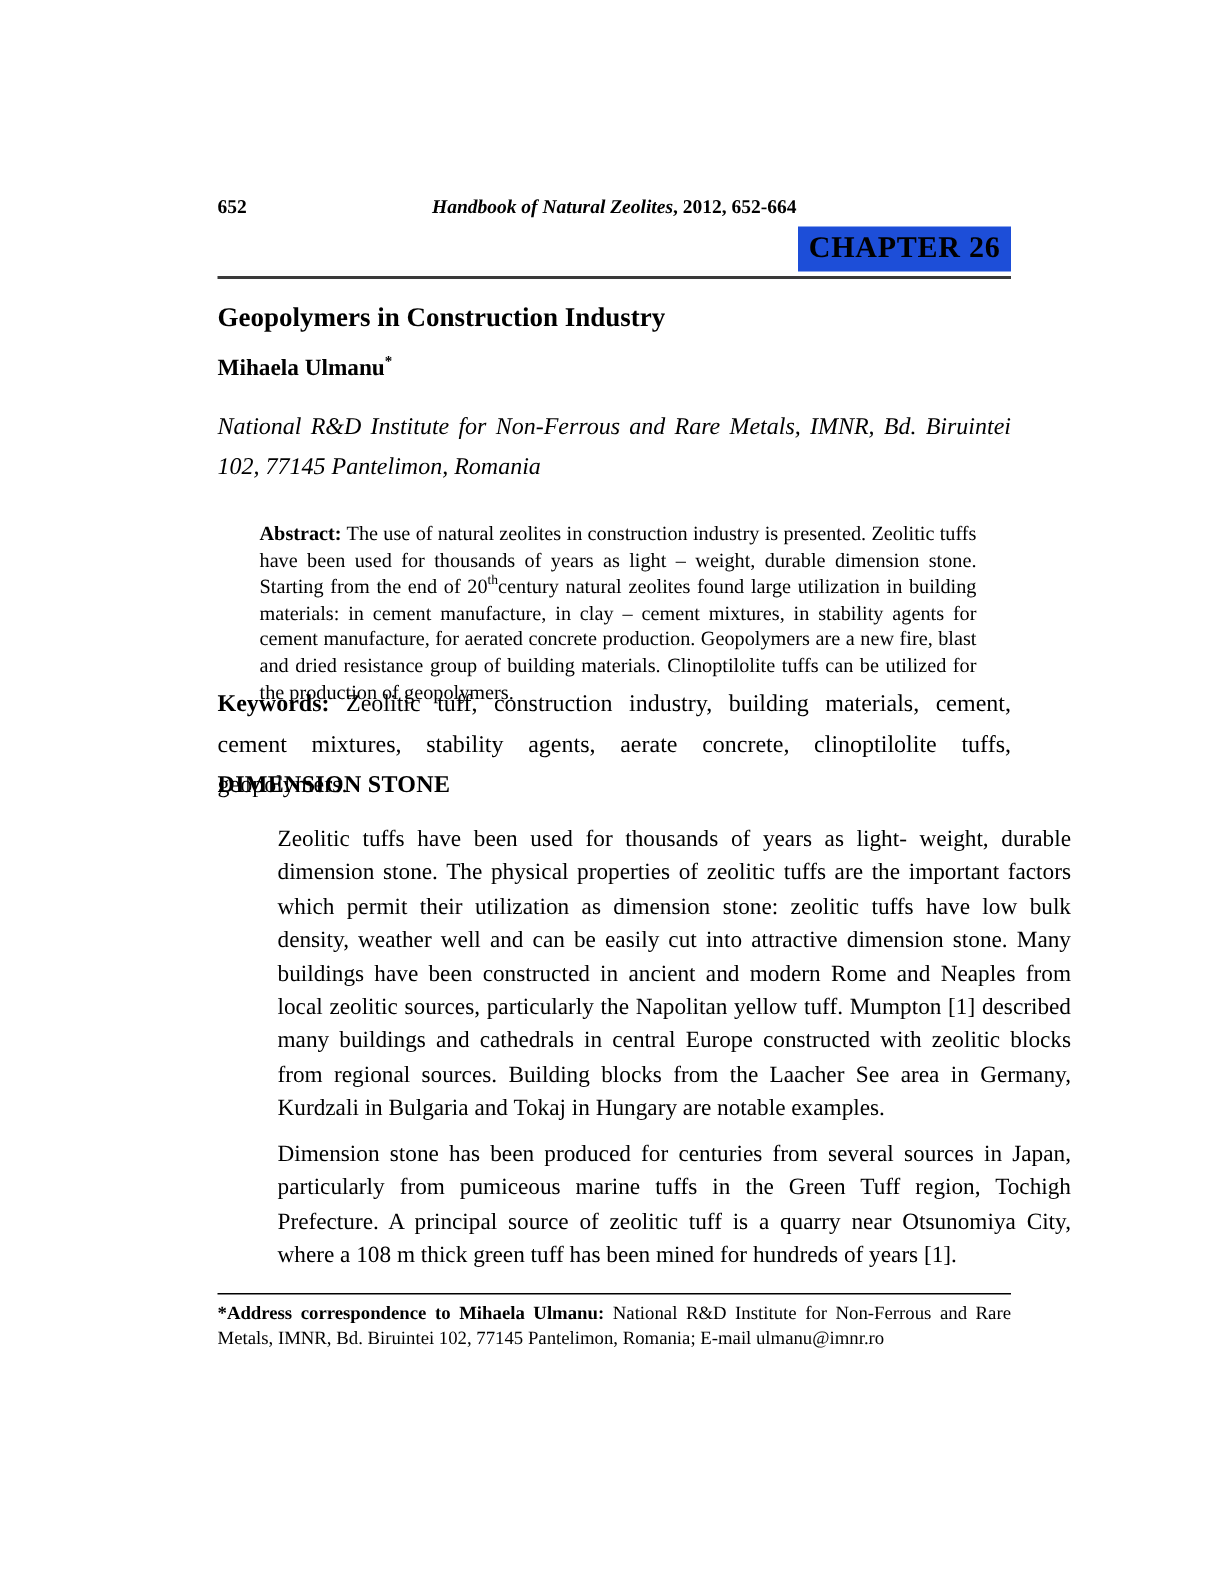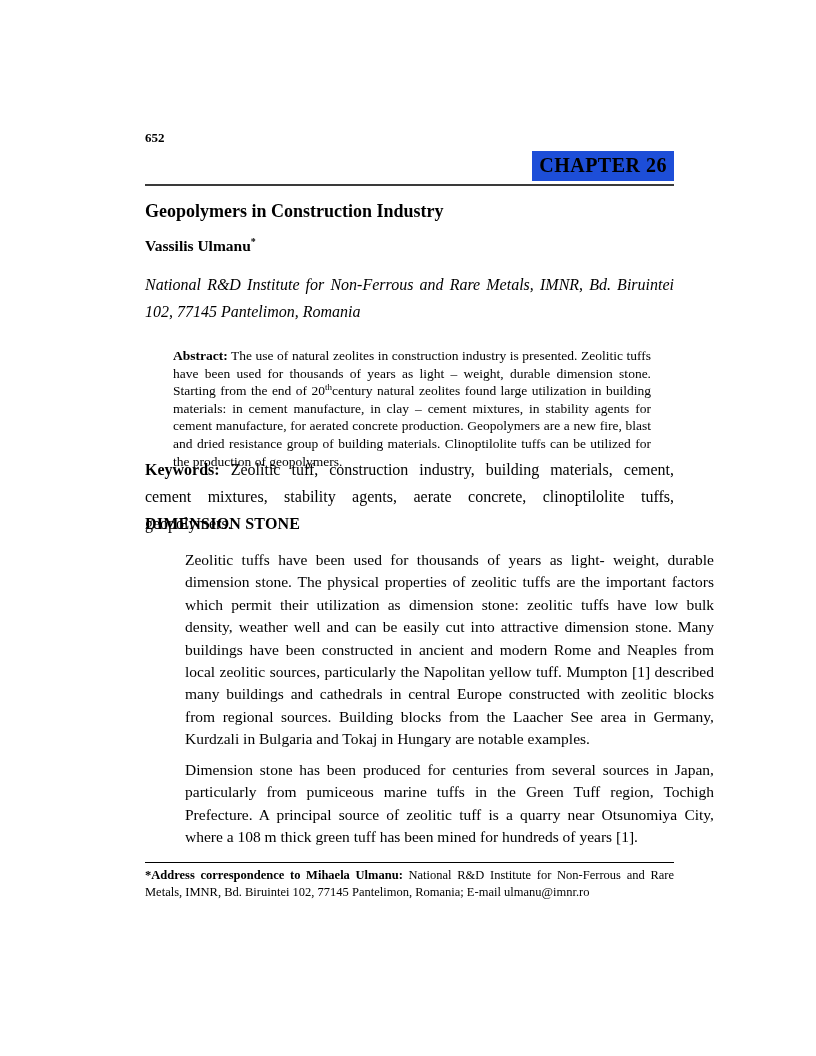--- a/index.html
+++ b/index.html
@@ -82,31 +82,32 @@
     font-size:12.5px; line-height:16.5px;
   }
 </style>
 </head>
 <body>
 
 <div class="page">
 
   <div class="abs running-head">
     <span class="side">652</span>
+    <span class="center"><span class="book-title">Handbook of Natural Zeolites</span><span>, 2012, 652-664</span></span>
     <span class="side right"></span>
   </div>
 
   <div class="abs chapter-row">
     <span class="chapter-badge">CHAPTER 26</span>
   </div>
   <div class="abs head-rule"></div>
 
   <h1 class="abs article-title">Geopolymers in Construction Industry</h1>
 
-  <div class="abs author-line"><span>Vassilis Ulmanu</span><sup>*</sup></div>
+  <div class="abs author-line"><span>Mihaela Ulmanu</span><sup>*</sup></div>
 
   <div class="abs affiliation">National R&amp;D Institute for Non-Ferrous and Rare Metals, IMNR, Bd. Biruintei 102, 77145 Pantelimon, Romania</div>
 
   <div class="abstract abs" style="left:173px; width:478px;"><span class="lbl">Abstract:</span><span> The use of natural zeolites in construction industry is presented. Zeolitic tuffs have been used for thousands of years as light – weight, durable dimension stone. Starting from the end of 20</span><sup>th</sup><span>century natural zeolites found large utilization in building materials: in cement manufacture, in clay – cement mixtures, in stability agents for cement manufacture, for aerated concrete production. Geopolymers are a new fire, blast and dried resistance group of building materials. Clinoptilolite tuffs can be utilized for the production of geopolymers.</span></div>
 
   <div class="abs keywords"><span class="lbl">Keywords:</span><span> Zeolitic tuff, construction industry, building materials, cement, cement mixtures, stability agents, aerate concrete, clinoptilolite tuffs, geopolymers.</span></div>
 
   <div class="abs section-heading">DIMENSION STONE</div>
 
   <p class="abs body-para para-1">Zeolitic tuffs have been used for thousands of years as light- weight, durable dimension stone. The physical properties of zeolitic tuffs are the important factors which permit their utilization as dimension stone: zeolitic tuffs have low bulk density, weather well and can be easily cut into attractive dimension stone. Many buildings have been constructed in ancient and modern Rome and Neaples from local zeolitic sources, particularly the Napolitan yellow tuff. Mumpton [1] described many buildings and cathedrals in central Europe constructed with zeolitic blocks from regional sources. Building blocks from the Laacher See area in Germany, Kurdzali in Bulgaria and Tokaj in Hungary are notable examples.</p>

